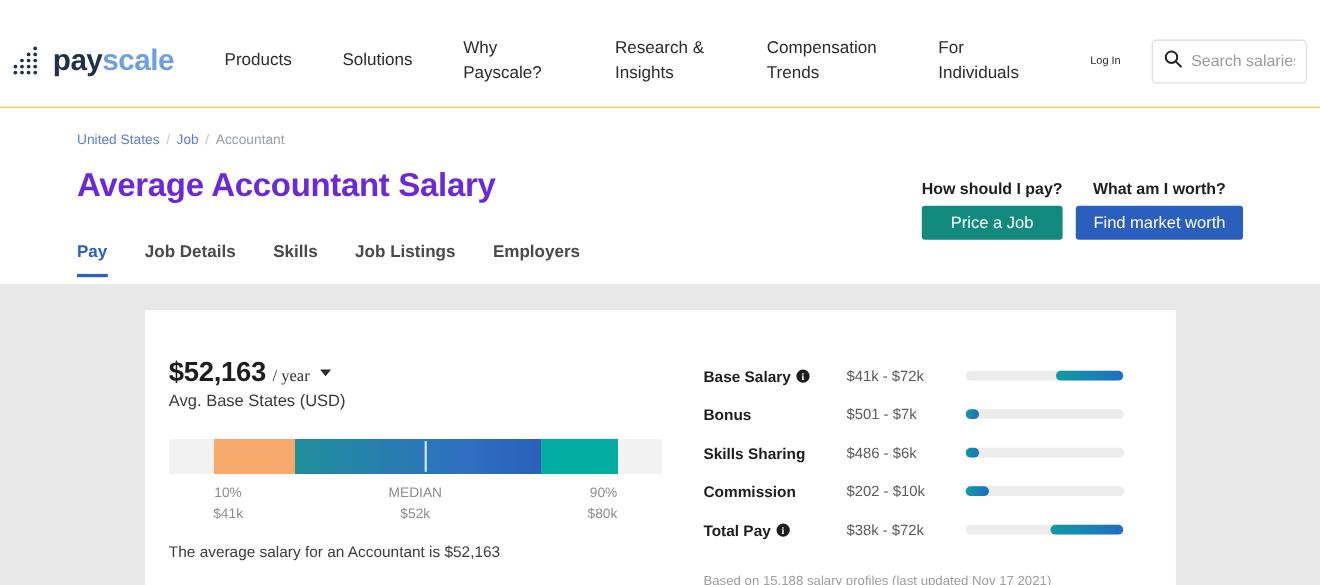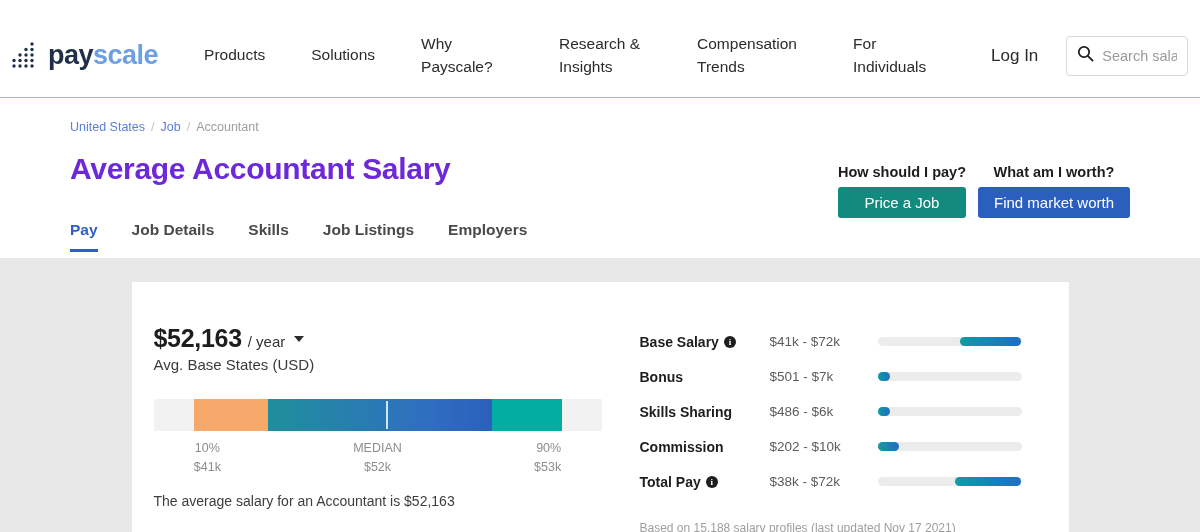--- a/index.html
+++ b/index.html
@@ -43,21 +43,21 @@
     color: #2b2b2b;
     line-height: 1.45;
     cursor: pointer;
     margin-right: 46px;
     max-width: 130px;
   }
   .navlink.two-line { width: 92px; }
   .navlink.wide { width: 120px; margin-right: 36px; }
 
   .login {
-    font-size: 17px;
+    font-size: 10px;
     color: #2b2b2b;
     cursor: pointer;
     margin-right: 28px;
     white-space: nowrap;
   }
   .search-box {
     display: flex;
     align-items: center;
     width: 222px;
     height: 40px;
@@ -175,21 +175,21 @@
     display: flex;
     align-items: baseline;
     gap: 6px;
   }
   .salary-amount {
     font-size: 25px;
     font-weight: 700;
     color: #1d1d1d;
     letter-spacing: -0.3px;
   }
-  .salary-period { font-size: 15px; color: #333; }
+  .salary-period { font-size: 15px; color: #333; font-family: Liberation Serif, serif; }
   .caret {
     width: 0; height: 0;
     border-left: 5px solid transparent;
     border-right: 5px solid transparent;
     border-top: 6px solid #2c2c2c;
     margin-left: 3px;
     align-self: center;
     cursor: pointer;
   }
   .salary-sub {
@@ -404,21 +404,21 @@
           <div class="rl left">
             <span class="v">10%</span>
             <span class="v">$41k</span>
           </div>
           <div class="rl mid">
             <span class="v">MEDIAN</span>
             <span class="v">$52k</span>
           </div>
           <div class="rl right">
             <span class="v">90%</span>
-            <span class="v">$53k</span>
+            <span class="v">$80k</span>
           </div>
         </div>
       </div>
 
       <div class="avg-sentence">The average salary for an Accountant is $52,163</div>
     </div>
 
     <div class="card-right">
       <div id="pay-rows">
           <div class="pay-row">

